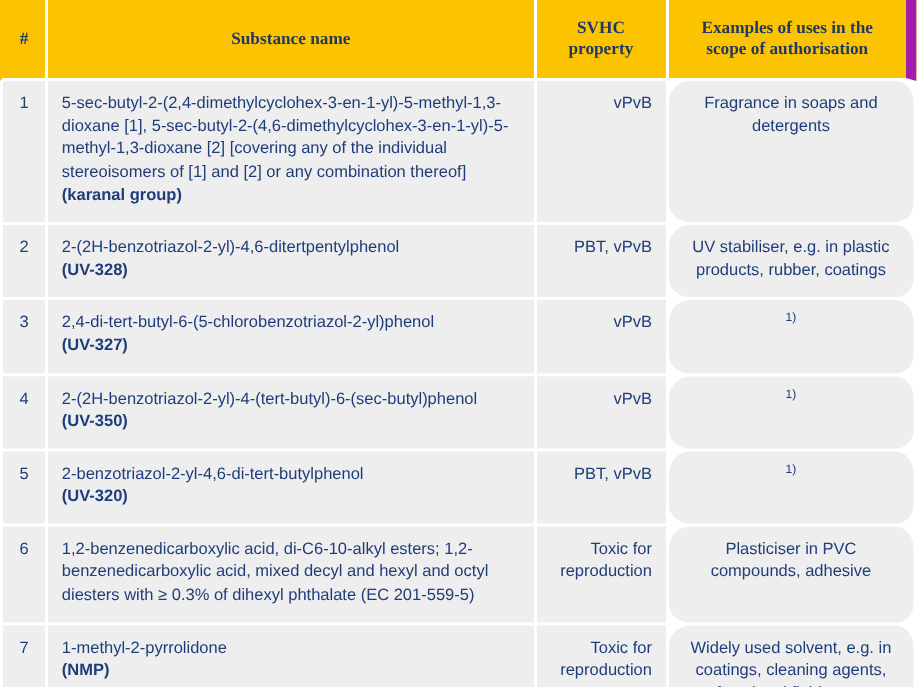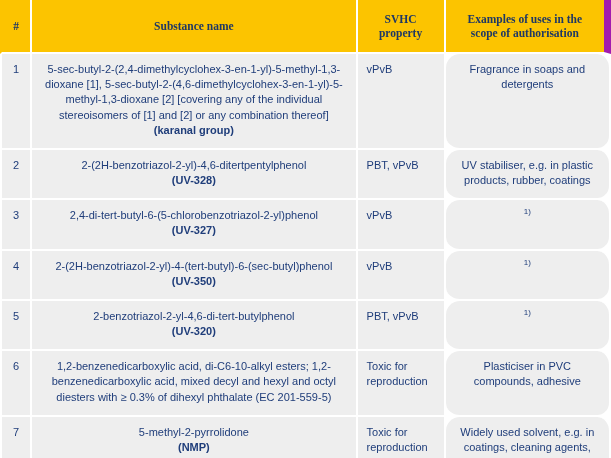--- a/index.html
+++ b/index.html
@@ -68,24 +68,24 @@
     word-wrap: break-word;
     overflow-wrap: break-word;
   }
   tbody td.col-num {
     text-align: center;
     padding-left: 4px;
     padding-right: 4px;
     border-left: 2px solid #ffffff;
   }
   tbody td.col-name {
-    text-align: center;
+    text-align: left;
   }
   tbody td.col-prop {
-    text-align: left;
+    text-align: right;
   }
   tbody td.col-use {
     text-align: center;
     border-radius: 14px;
   }
 
   
   .col-num   { width: 30px; }
   .col-name  { width: 303px; }
   .col-prop  { width: 82px; }
@@ -152,19 +152,19 @@
           <td class="col-use"><span class="footnote-mark">1)</span></td>
         </tr>
         <tr>
           <td class="col-num">6</td>
           <td class="col-name"><span>1,2-benzenedicarboxylic acid, di-C6-10-alkyl esters; 1,2-benzenedicarboxylic acid, mixed decyl and hexyl and octyl diesters with ≥ 0.3% of dihexyl phthalate (EC 201-559-5)</span></td>
           <td class="col-prop">Toxic for reproduction</td>
           <td class="col-use"><span>Plasticiser in PVC compounds, adhesive</span></td>
         </tr>
         <tr>
           <td class="col-num">7</td>
-          <td class="col-name"><span>5-methyl-2-pyrrolidone</span><span class="alias">(NMP)</span></td>
+          <td class="col-name"><span>1-methyl-2-pyrrolidone</span><span class="alias">(NMP)</span></td>
           <td class="col-prop">Toxic for reproduction</td>
           <td class="col-use"><span>Widely used solvent, e.g. in coatings, cleaning agents, functional fluids, etc.</span></td>
         </tr>
       </tbody>
   </table>
 </div>
 
 </body></html>

